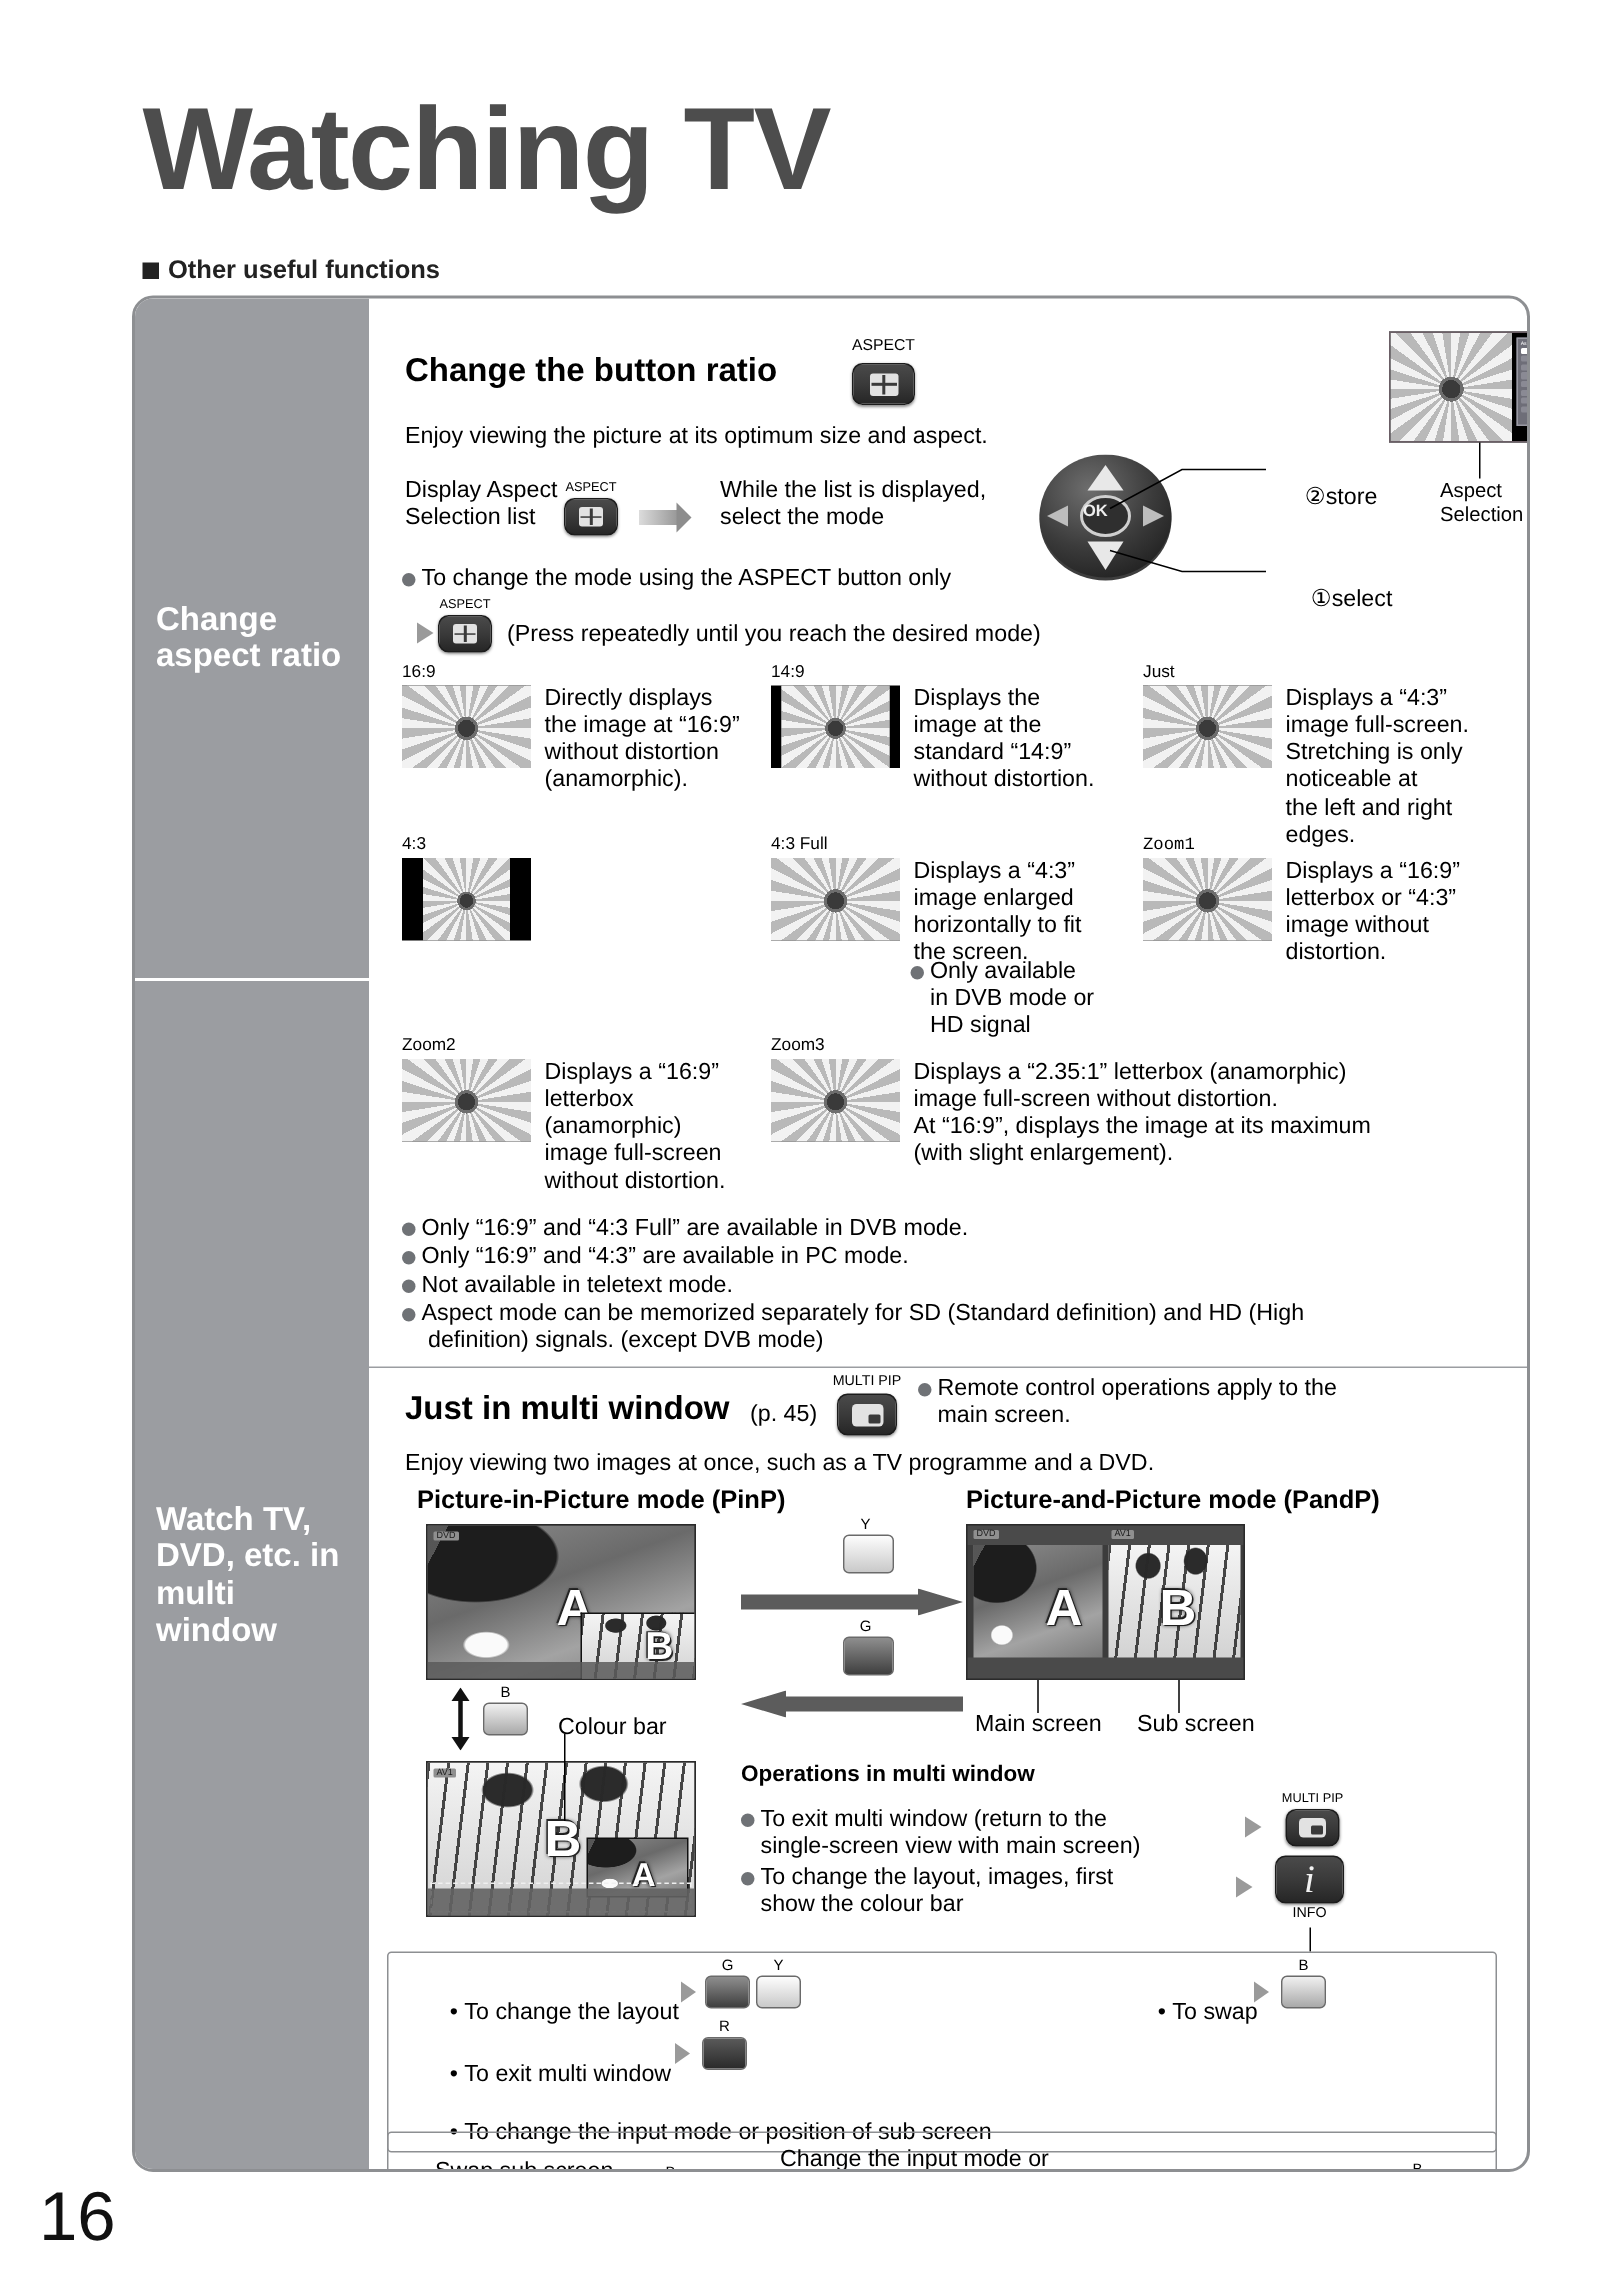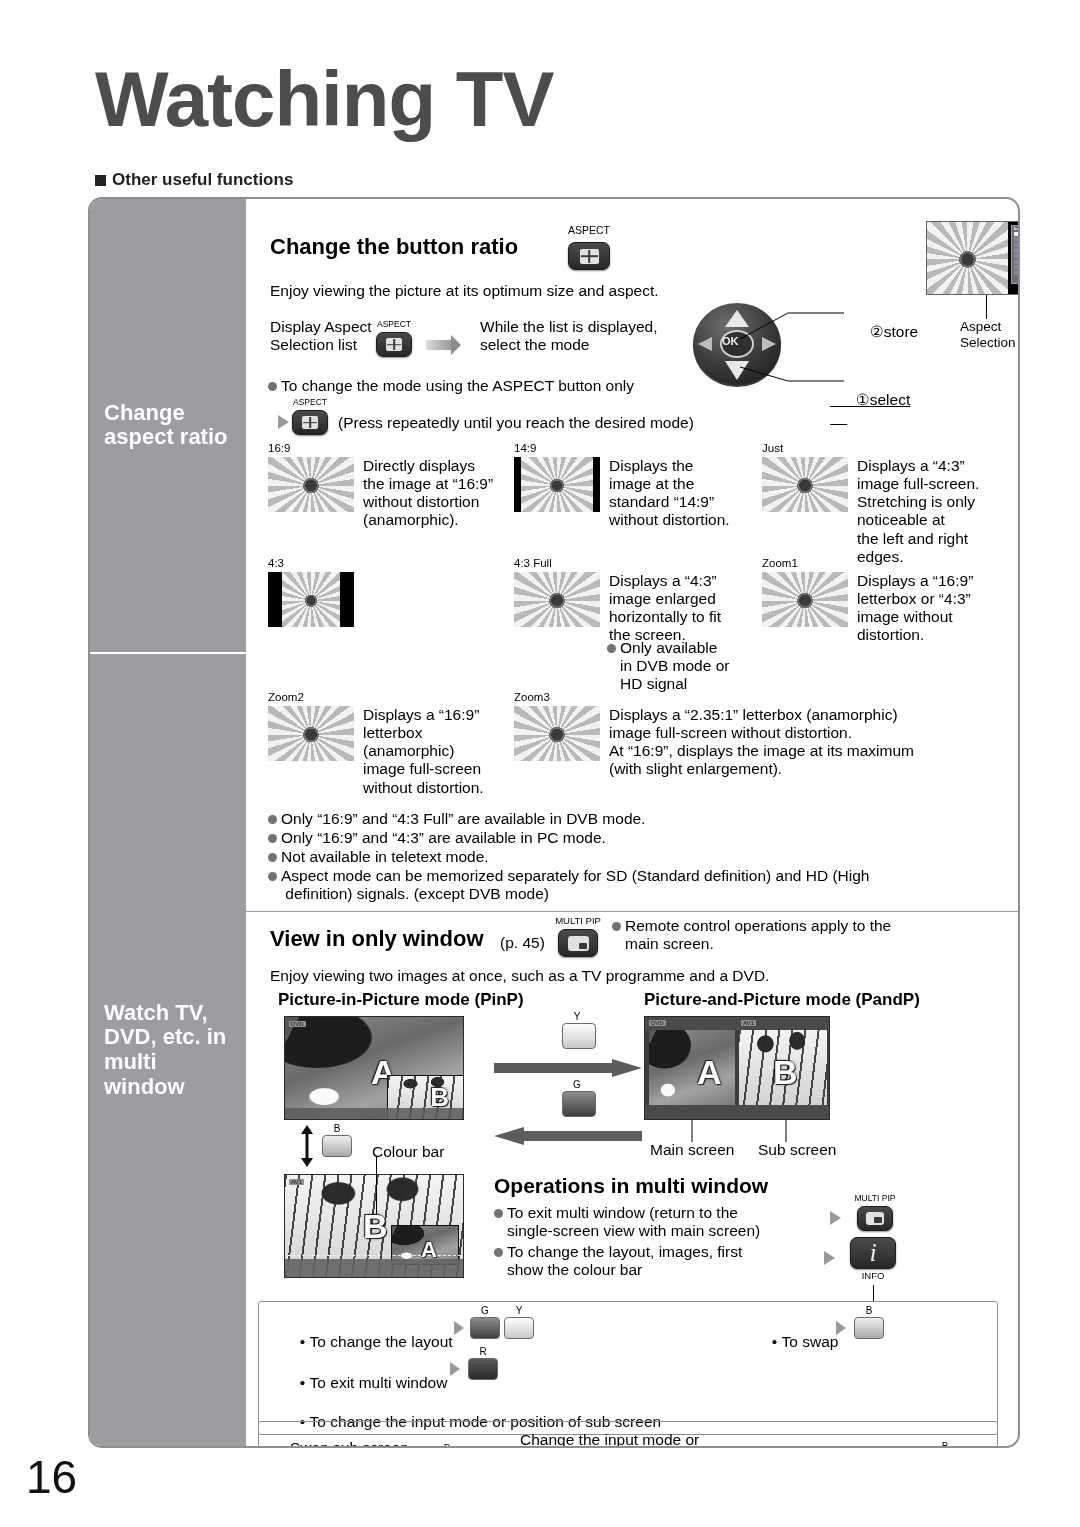--- a/index.html
+++ b/index.html
@@ -276,21 +276,21 @@
     </svg>
     <div class="tiny" style="left:476px; top:136px; color:#eee; font-size:11px; font-weight:bold;">OK</div>
 
     <svg style="position:absolute;left:488px;top:100px;" width="120" height="96">
       <path d="M6 40 L 54 14 L 110 14" stroke="#000" fill="none" stroke-width="1"></path>
       <path d="M6 68 L 54 82 L 110 82" stroke="#000" fill="none" stroke-width="1"></path>
     </svg>
     <div class="t" style="left:598px; top:106px;">
       <span>②</span><span>store</span>
     </div>
-    <div class="t" style="left:584px; top:174px;text-decoration:underline;">
+    <div class="t" style="left:602px; top:174px;">
       <span>①</span><span>select</span>
     </div>
 
     <div class="aslist" style="left:680px; top:22px; width:132px; height:74px;">
       <div class="pic">
         <div class="flower"></div>
       </div>
       <div class="menu">
         <div class="mt">Aspect Selection</div>
         <div class="mi sel"></div>
@@ -359,21 +359,21 @@
     <div class="t" style="left:363px; top:373px;">Displays a “4:3”
 image enlarged
 horizontally to fit
 the screen.</div>
     <div class="rb" style="left:361px; top:440px;">
       <span>Only available
 in DVB mode or
 HD signal</span>
     </div>
 
-    <div class="sm" style="left:516px; top:358px;">Zoom1</div>
+    <div class="sm" style="left:516px; top:358px;font-family:Liberation Mono, monospace;">Zoom1</div>
     <div class="thumb" style="left:516px; top:373px; width:86px; height:55px;">
       <div class="flower" style="left:0; width:100%;"></div>
     </div>
     <div class="t" style="left:611px; top:373px;">Displays a “16:9”
 letterbox or “4:3”
 image without
 distortion.</div>
 
     <div class="sm" style="left:22px; top:492px;">Zoom2</div>
     <div class="thumb" style="left:22px; top:507px; width:86px; height:55px;">
@@ -401,21 +401,21 @@
       <span>Only “16:9” and “4:3” are available in PC mode.</span>
     </div>
     <div class="rb" style="left:22px; top:649px;">
       <span>Not available in teletext mode.</span>
     </div>
     <div class="rb" style="left:22px; top:668px;">
       <span>Aspect mode can be memorized separately for SD (Standard definition) and HD (High
  definition) signals. (except DVB mode)</span>
     </div>
 
-    <div class="h2" style="left:24px; top:727px; font-size:22px;">View in only window</div>
+    <div class="h2" style="left:24px; top:727px; font-size:22px;">Just in multi window</div>
     <div class="t" style="left:254px; top:735px;">(p. 45)</div>
 
     <div class="btnlabel" style="left:297px; top:716px; width:70px; font-size:9.5px;">MULTI PIP</div>
     <div class="rbtn" style="left:312px; top:730px; width:40px; height:28px;">
       <span class="pip-glyph"></span>
     </div>
 
     <div class="rb" style="left:366px; top:718px;">
       <span>Remote control operations apply to the
 main screen.</span>
@@ -478,21 +478,21 @@
       <div class="letter" style="left:128px; top:36px; font-size:34px;">B</div>
       <div class="bar-bot" style="height:14px; background:#4a4a4a;"></div>
     </div>
     <svg style="position:absolute; left:398px; top:921px;" width="186" height="22">
       <line x1="48" y1="0" x2="48" y2="22" stroke="#000" stroke-width="1"></line>
       <line x1="142" y1="0" x2="142" y2="22" stroke="#000" stroke-width="1"></line>
     </svg>
     <div class="t" style="left:404px; top:942px;">Main screen</div>
     <div class="t" style="left:512px; top:942px;">Sub screen</div>
 
-    <div class="h2" style="left:248px; top:975px; font-size:21px;">Operations in multi window</div>
+    <div class="h2" style="left:248px; top:975px; font-size:15px;">Operations in multi window</div>
 
     <div class="rb" style="left:248px; top:1005px;">
       <span>To exit multi window (return to the
 single-screen view with main screen)</span>
     </div>
     <div class="smallarrow" style="left:584px; top:1012px;"></div>
     <div class="btnlabel" style="left:598px; top:994px; width:62px; font-size:8.5px;">MULTI PIP</div>
     <div class="rbtn" style="left:611px; top:1007px; width:36px; height:25px;">
       <span class="pip-glyph" style="width:18px;height:13px;"></span>
     </div>

